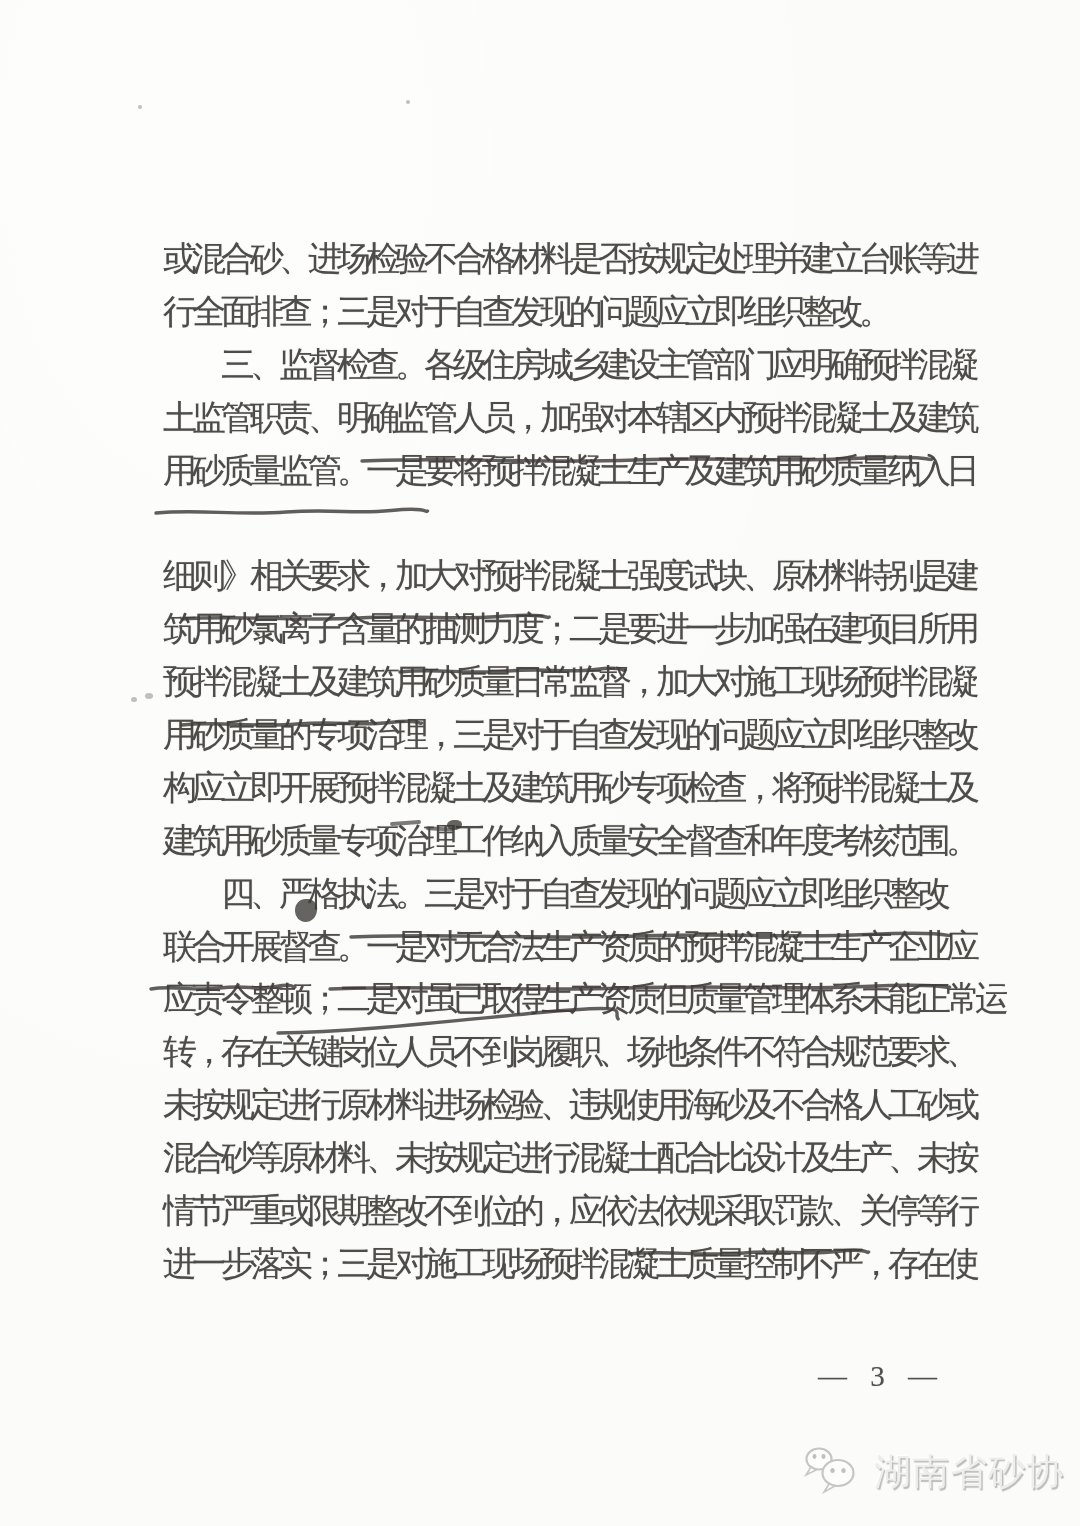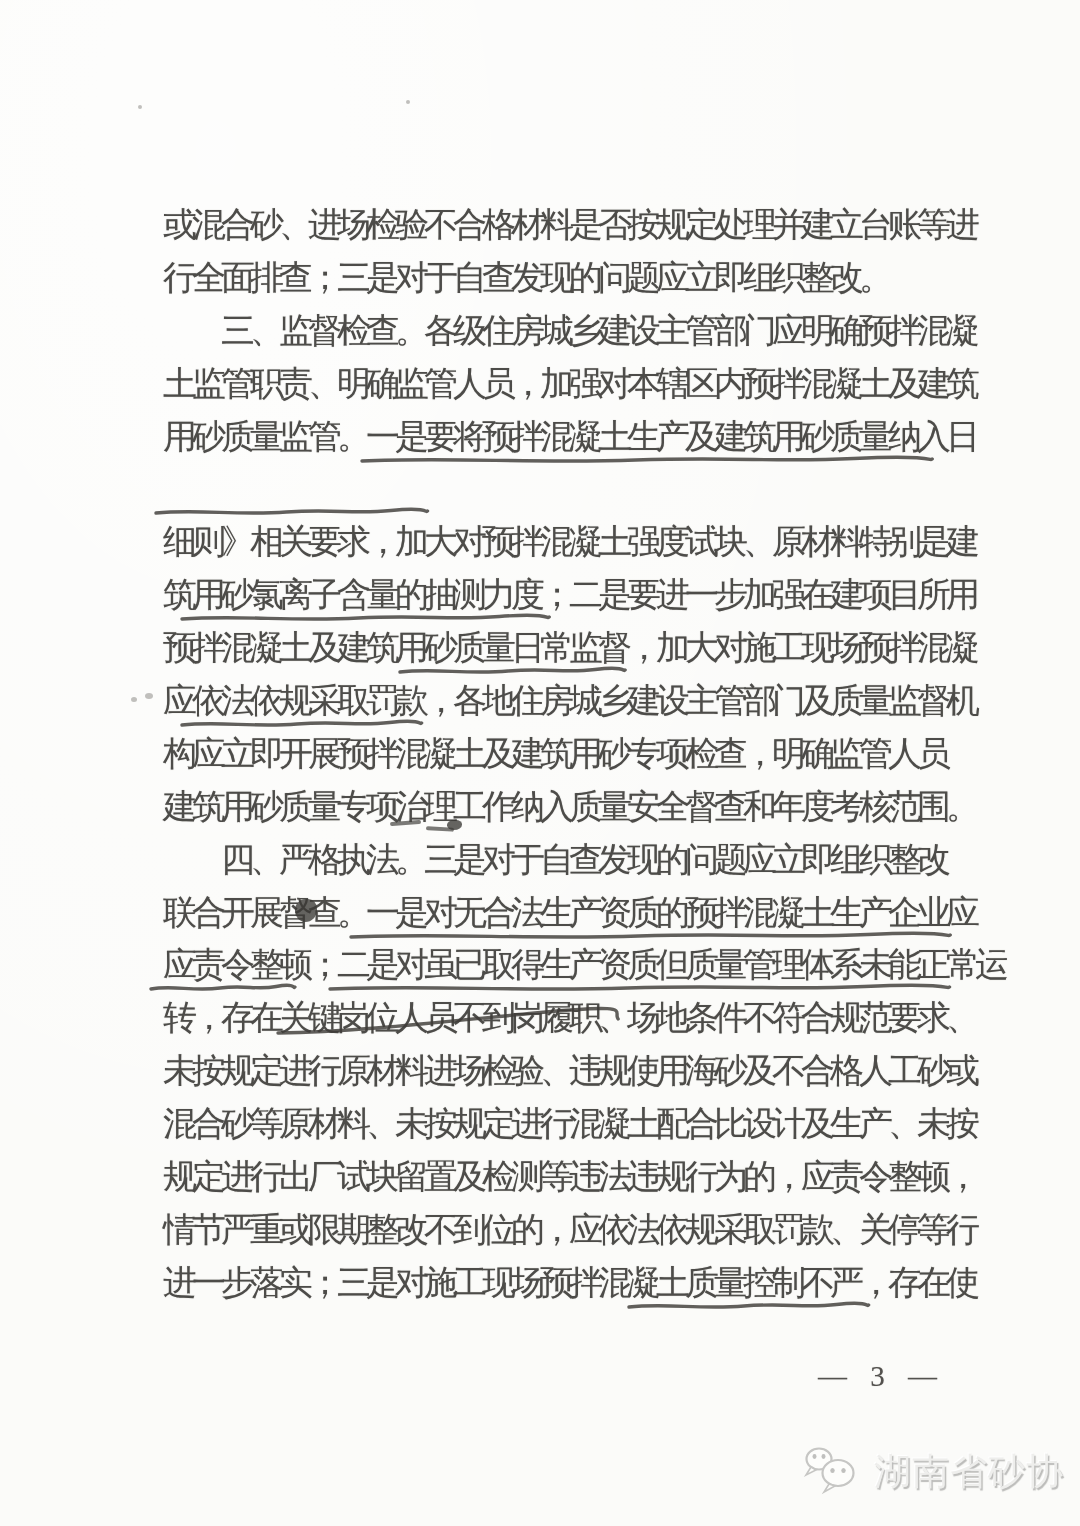--- a/index.html
+++ b/index.html
@@ -26,20 +26,21 @@
     height:52.9px;
     white-space:nowrap;
   }
   .line-text{
     display:inline-block;
     font-size:34px;
     letter-spacing:-5px;
     line-height:50px;
     color:#4d4c49;
     text-shadow:0 0 1px rgba(90,88,84,.45);
+    margin-top:34px;
   }
   .mark-underline,.mark-strike{
     position:absolute;
     overflow:visible;
     pointer-events:none;
   }
   .mark-underline path,.mark-strike path{
     stroke:#3e3c38;
     stroke-width:3.4;
     fill:none;
@@ -105,40 +106,39 @@
       <div class="text-line"><svg class="mark-underline" width="275.5" height="12" style="left: -8.7px; top: 42px;">
           <path d="M2 7 C 44.08 3, 82.64999999999999 9.5, 132.24 6 S 198.35999999999999 8.5, 236.93 4.5 S 271.5 7.5, 273.5 5"></path>
         </svg></div>
       <div class="text-line"><span class="line-text">细则》相关要求，加大对预拌混凝土强度试块、原材料特别是建</span></div>
       <div class="text-line"><span class="line-text">筑用砂氯离子含量的抽测力度；二是要进一步加强在建项目所用</span><svg class="mark-underline" width="371.20000000000005" height="12" style="left: 17.4px; top: 42px;">
           <path d="M2 7 C 59.39200000000001 3, 111.36000000000001 9.5, 178.17600000000002 6 S 267.264 8.5, 319.232 4.5 S 367.20000000000005 7.5, 369.20000000000005 5"></path>
         </svg></div>
       <div class="text-line"><span class="line-text">预拌混凝土及建筑用砂质量日常监督，加大对施工现场预拌混凝</span><svg class="mark-underline" width="229.10000000000002" height="12" style="left: 234.9px; top: 42px;">
           <path d="M2 7 C 36.656000000000006 3, 68.73 9.5, 109.968 6 S 164.952 8.5, 197.026 4.5 S 225.10000000000002 7.5, 227.10000000000002 5"></path>
         </svg></div>
-      <div class="text-line"><span class="line-text">应依法依规采取罚款，各地住房城乡建设主管部门及质量监督机</span><svg class="mark-underline" width="243.60000000000002" height="12" style="left: 17.4px; top: 42px;">
+      <div class="text-line"><span class="line-text">用砂质量的专项治理，三是对于自查发现的问题应立即组织整改</span><svg class="mark-underline" width="243.60000000000002" height="12" style="left: 17.4px; top: 42px;">
           <path d="M2 7 C 38.976000000000006 3, 73.08 9.5, 116.92800000000001 6 S 175.392 8.5, 209.496 4.5 S 239.60000000000002 7.5, 241.60000000000002 5"></path>
         </svg></div>
-      <div class="text-line"><span class="line-text">构应立即开展预拌混凝土及建筑用砂专项检查，明确监管人员</span></div>
+      <div class="text-line"><span class="line-text">构应立即开展预拌混凝土及建筑用砂专项检查，将预拌混凝土及</span></div>
       <div class="text-line"><span class="line-text">建筑用砂质量专项治理工作纳入质量安全督查和年度考核范围。</span></div>
       <div class="text-line"><span class="line-text" style="margin-left: 58px;">四、严格执法。三是对于自查发现的问题应立即组织整改</span></div>
       <div class="text-line"><span class="line-text">联合开展督查。一是对无合法生产资质的预拌混凝土生产企业应</span><svg class="mark-underline" width="603.1999999999999" height="12" style="left: 185.6px; top: 42px;">
           <path d="M2 7 C 96.51199999999999 3, 180.95999999999998 9.5, 289.53599999999994 6 S 434.3039999999999 8.5, 518.752 4.5 S 599.1999999999999 7.5, 601.1999999999999 5"></path>
         </svg></div>
       <div class="text-line"><span class="line-text">应责令整顿；二是对虽已取得生产资质但质量管理体系未能正常运</span><svg class="mark-underline" width="147.89999999999998" height="12" style="left: -14.5px; top: 42px;">
           <path d="M2 7 C 23.663999999999998 3, 44.36999999999999 9.5, 70.99199999999999 6 S 106.48799999999999 8.5, 127.19399999999997 4.5 S 143.89999999999998 7.5, 145.89999999999998 5"></path>
         </svg><svg class="mark-underline" width="623.5" height="12" style="left: 165.3px; top: 42px;">
           <path d="M2 7 C 99.76 3, 187.04999999999998 9.5, 299.28 6 S 448.91999999999996 8.5, 536.21 4.5 S 619.5 7.5, 621.5 5"></path>
         </svg></div>
       <div class="text-line"><span class="line-text">转，存在关键岗位人员不到岗履职、场地条件不符合规范要求、</span><svg class="mark-strike" width="345.1" height="40" style="left: 113.1px; top: 8px;">
           <path d="M2 32 C 75.92200000000001 31, 155.29500000000002 22, 258.82500000000005 12 S 336.1 10.4, 342.1 18"></path>
         </svg></div>
       <div class="text-line"><span class="line-text">未按规定进行原材料进场检验、违规使用海砂及不合格人工砂或</span></div>
       <div class="text-line"><span class="line-text">混合砂等原材料、未按规定进行混凝土配合比设计及生产、未按</span></div>
-      <div class="text-line"><span class="line-text">规定进行出厂试块留置及检测等违法违规行为的，应责令整顿，</span></div>
       <div class="text-line"><span class="line-text">情节严重或限期整改不到位的，应依法依规采取罚款、关停等行</span></div>
       <div class="text-line"><span class="line-text">进一步落实；三是对施工现场预拌混凝土质量控制不严，存在使</span><svg class="mark-underline" width="243.59999999999997" height="12" style="left: 464px; top: 42px;">
           <path d="M2 7 C 38.97599999999999 3, 73.07999999999998 9.5, 116.92799999999998 6 S 175.39199999999997 8.5, 209.49599999999998 4.5 S 239.59999999999997 7.5, 241.59999999999997 5"></path>
         </svg></div>
     </div>
 
   <div class="page-number">— 3 —</div>
 
   <div class="ink-layer" id="ink-layer">
       <div class="ink-dash" style="left: 390px; top: 821px; width: 31px; transform: rotate(-4deg);"></div>

